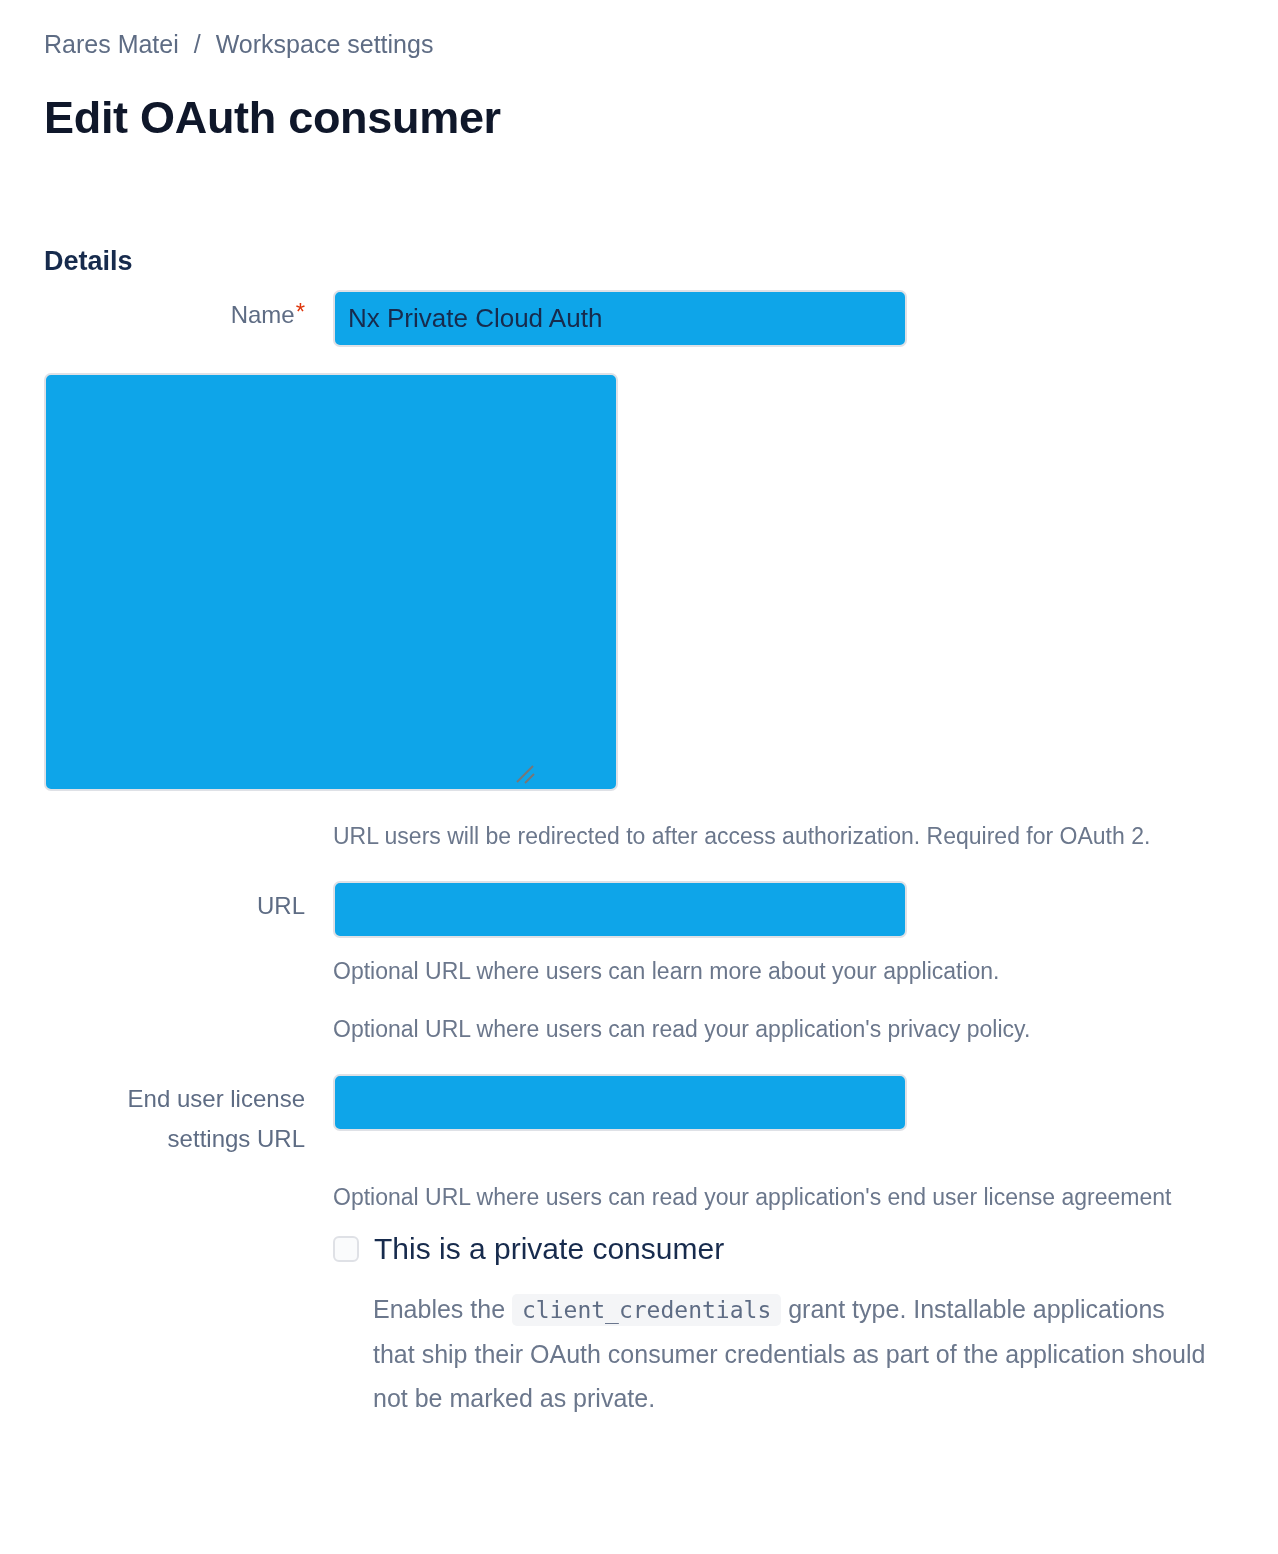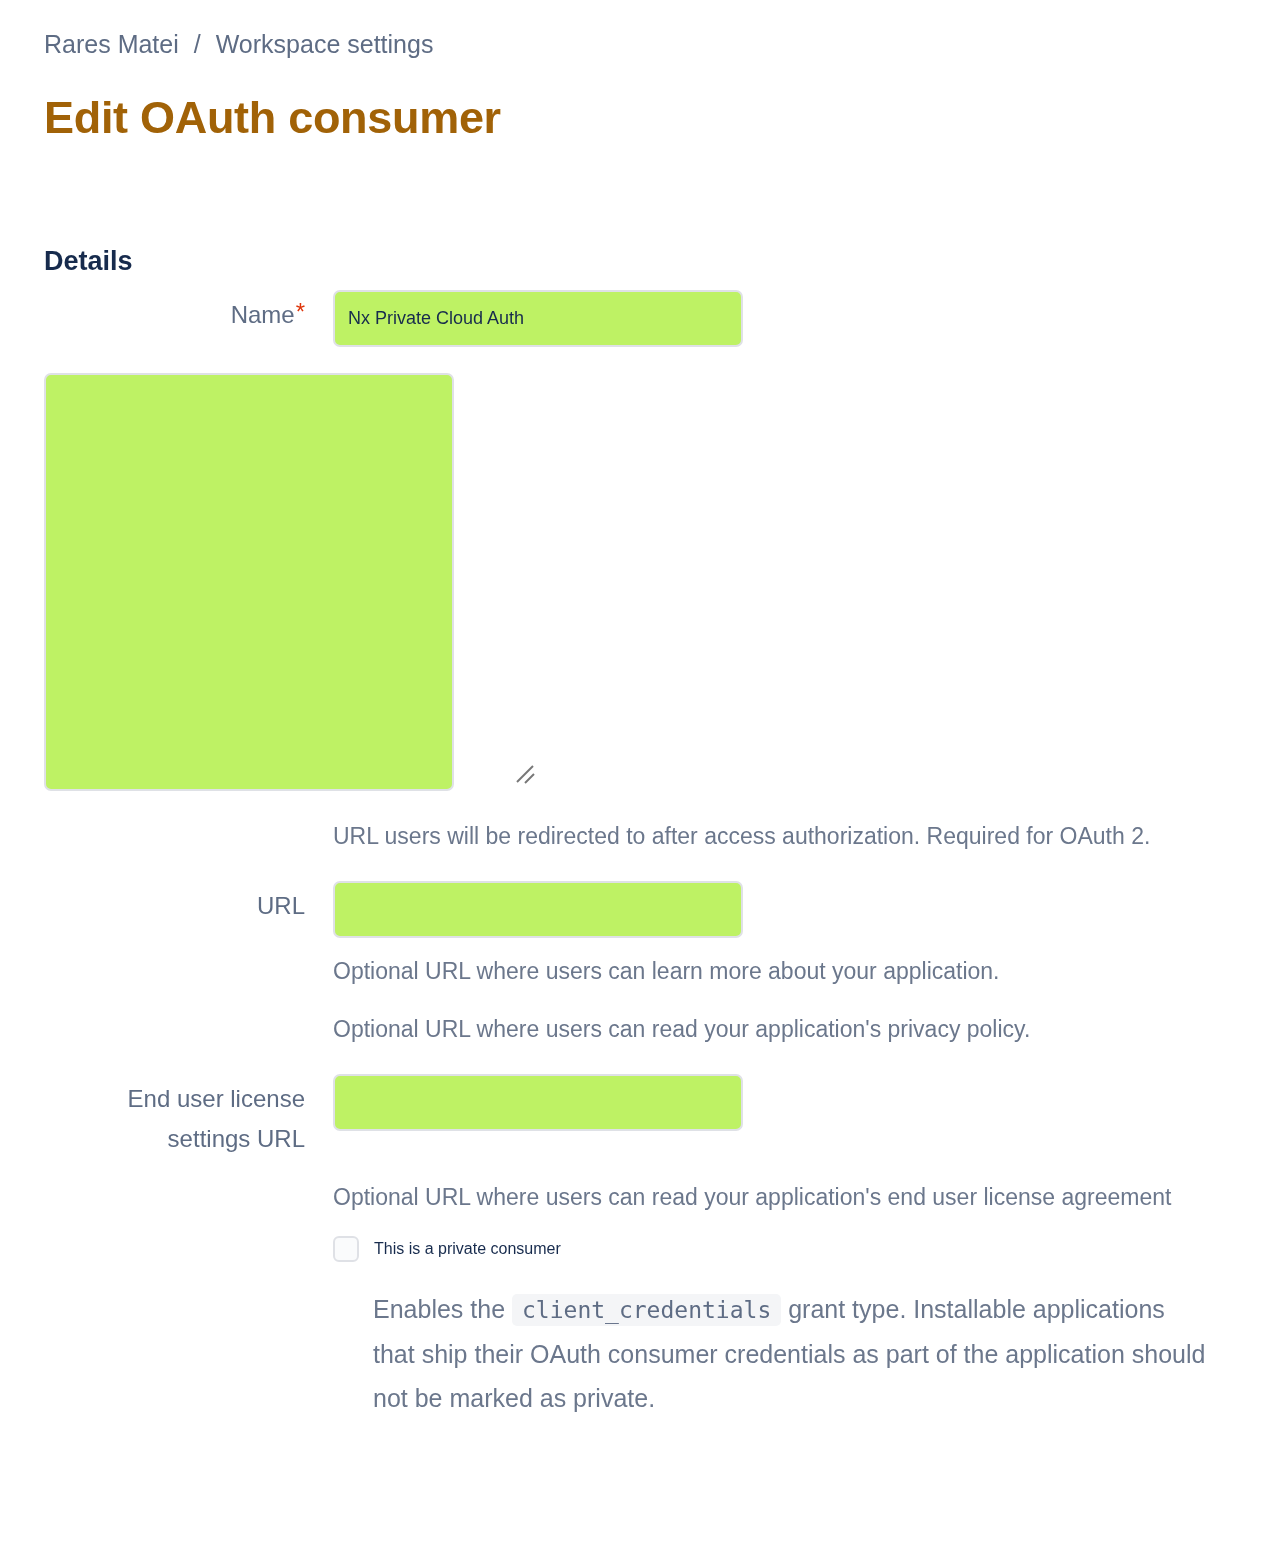--- a/index.html
+++ b/index.html
@@ -26,21 +26,21 @@
     text-decoration: none;
     cursor: pointer;
   }
 
   
   h1.page-title {
     margin-top: 34px;
     font-size: 45px;
     line-height: 52px;
     font-weight: 700;
-    color: #a16207;
+    color: #0f172a;
     letter-spacing: -0.3px;
   }
   h2.section-heading {
     margin-top: 100px;
     font-size: 27px;
     line-height: 34px;
     font-weight: 700;
     color: #172B4D;
   }
 
@@ -63,28 +63,28 @@
     font-weight: 400;
   }
   .required-marker {
     color: #DE350B;
     position: relative;
     top: -3px;
     margin-left: 1px;
   }
 
   .text-input {
-    width: 410px;
+    width: 574px;
     height: 57px;
-    background: #bef264;
+    background: #0ea5e9;
     border: 2px solid #DFE1E6;
     border-radius: 7px;
     padding: 0 13px;
     font-family: "Liberation Sans", "DejaVu Sans", sans-serif;
-    font-size: 18px;
+    font-size: 26px;
     color: #172B4D;
     outline: none;
   }
   .textarea-wrap { position: relative; width: 498px; }
   textarea.text-input {
     height: 418px;
     padding: 12px 13px;
     resize: none;
     display: block;
   }
@@ -114,21 +114,21 @@
   }
   .checkbox-box {
     width: 26px;
     height: 26px;
     flex: 0 0 auto;
     background: #FAFBFC;
     border: 2px solid #DFE1E6;
     border-radius: 6px;
   }
   .checkbox-label {
-    font-size: 16px;
+    font-size: 30px;
     line-height: 32px;
     color: #172B4D;
   }
 
   .checkbox-help {
     margin: 22px 0 0 329px;
     width: 840px;
     font-size: 25px;
     line-height: 44px;
     color: #6B778C;

